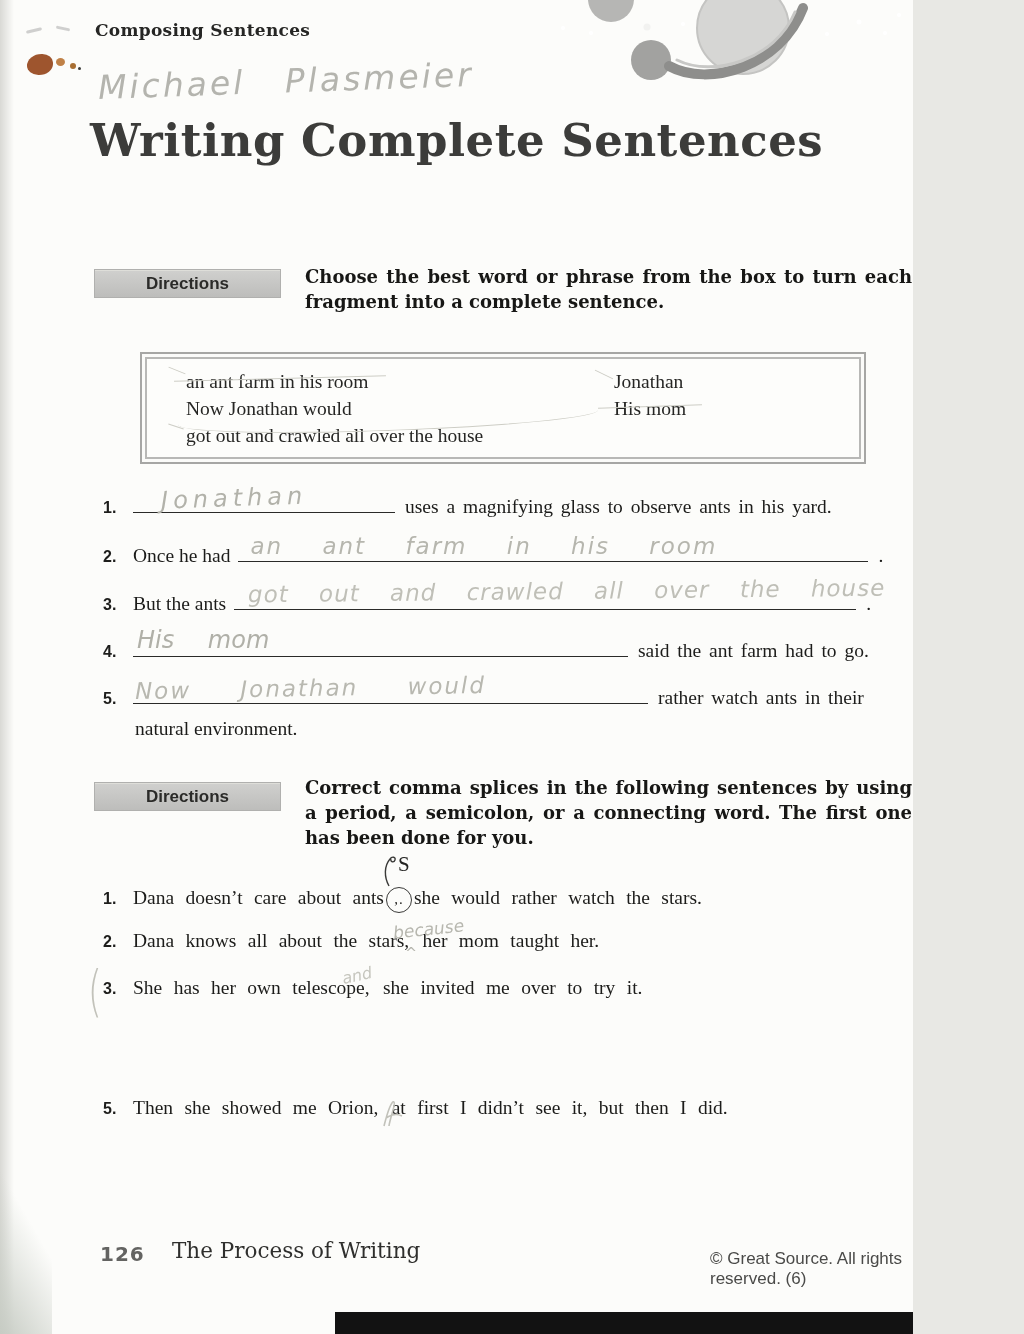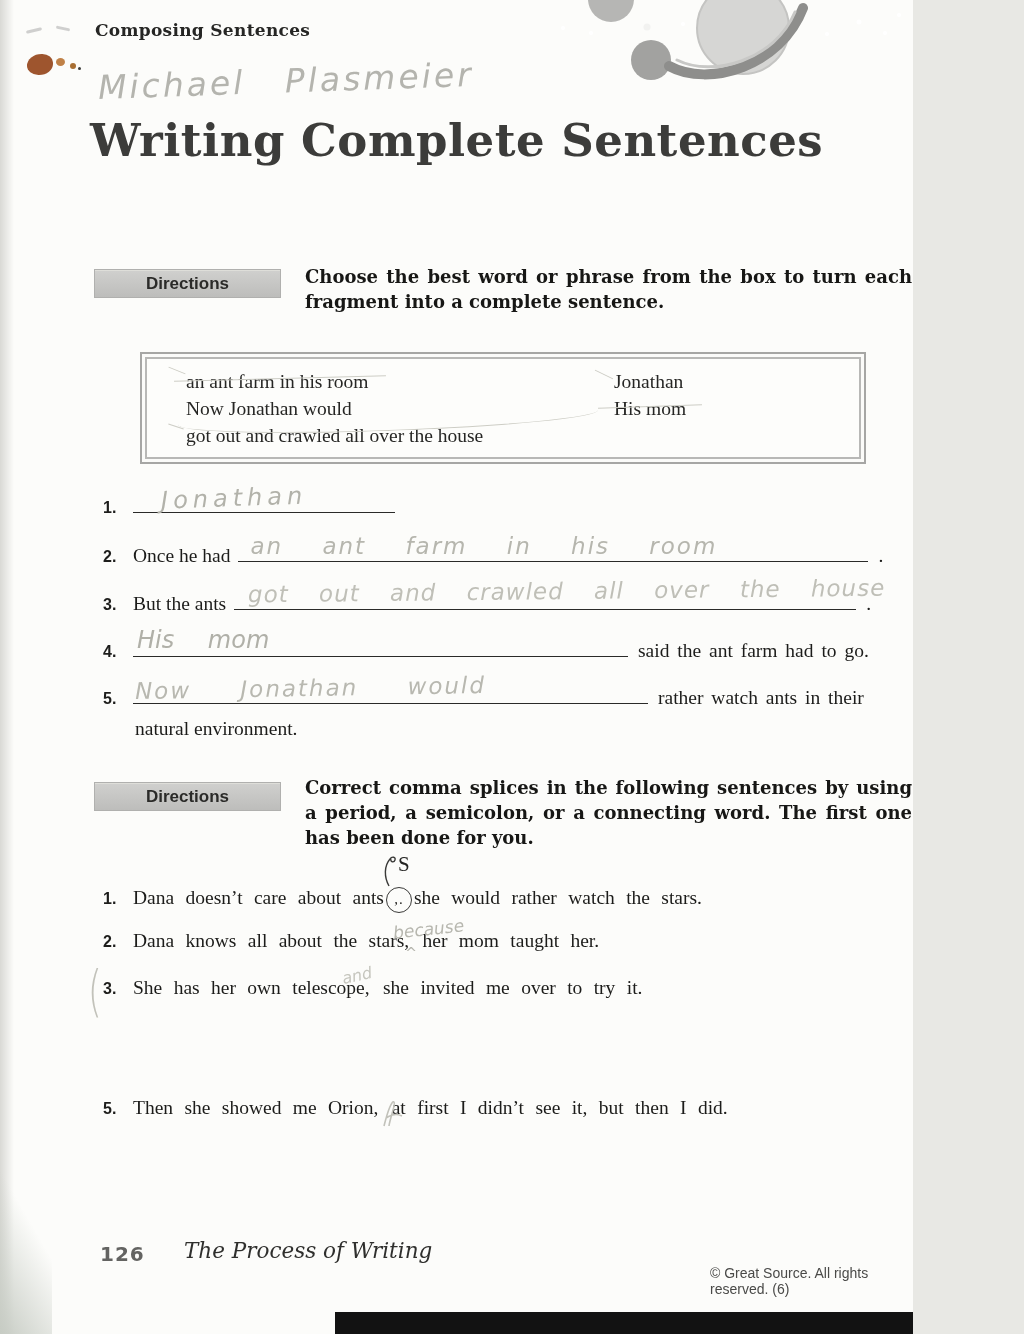--- a/index.html
+++ b/index.html
@@ -74,24 +74,24 @@
   .anchor{position:relative;display:inline-block;width:2px;height:2px;}
   .ann-word{position:absolute;white-space:nowrap;font-size:17px;}
   .caret{position:absolute;font-family:"DejaVu Sans",sans-serif;color:#b4b4ac;font-size:14px;}
   
   .margin-paren{position:absolute;color:#c2c2ba;font-family:"DejaVu Sans",sans-serif;font-weight:300;}
   .dash-art{position:absolute;left:958px;top:645px;width:44px;height:6px;background:#4e4e4c;border-radius:2px;}
   .dash-art:after{content:"";position:absolute;right:-1px;top:0;width:4px;height:13px;background:#3e3e3c;border-radius:0 0 3px 0;}
   
   .pg-num{position:absolute;left:100px;top:1242px;font-family:"DejaVu Sans",sans-serif;font-weight:bold;
           font-size:20px;color:#636361;letter-spacing:1px;}
-  .book-title{position:absolute;left:184px;top:1238px;font-family:"DejaVu Serif",serif;font-style:italic;
+  .book-title{position:absolute;left:172px;top:1238px;font-family:"DejaVu Serif",serif;
           font-size:21.5px;color:#2f2f2d;}
   .copyright{position:absolute;left:710px;top:1249px;width:210px;font-family:"Liberation Sans",sans-serif;
-          font-size:14px;color:#4a4a48;margin-top:16px;}
+          font-size:17px;color:#4a4a48;}
   .scan-bar{position:absolute;left:335px;top:1312px;width:689px;height:22px;background:#121212;}
 </style>
 </head>
 <body>
 
 <div id="page">
 
   <div class="edge-left"></div>
   <div class="curl"></div>
 
@@ -147,20 +147,21 @@
     <div class="pstrike" style="left:26px;top:72px;width:16px;transform:rotate(18deg);"></div>
     <div class="pstrike" style="left:452px;top:20px;width:20px;transform:rotate(26deg);"></div>
     <div class="pstrike" style="left:456px;top:52px;width:104px;transform:rotate(-2deg);"></div>
   </div>
 
   <div class="ex1-row" style="top:490px;">
     <span class="num">1.</span>
     <span class="blank" style="width:262px;">
       <span class="hw hw1 pencil">Jonathan</span>
     </span>
+    <span class="aft">uses a magnifying glass to observe ants in his yard.</span>
   </div>
 
   <div class="ex1-row" style="top:539px;">
     <span class="num">2.</span>
     <span class="pre">Once he had</span>
     <span class="blank" style="width:630px;">
       <span class="hw hw2 pencil">an ant farm in his room</span>
     </span>
     <span class="aft">.</span>
   </div>

